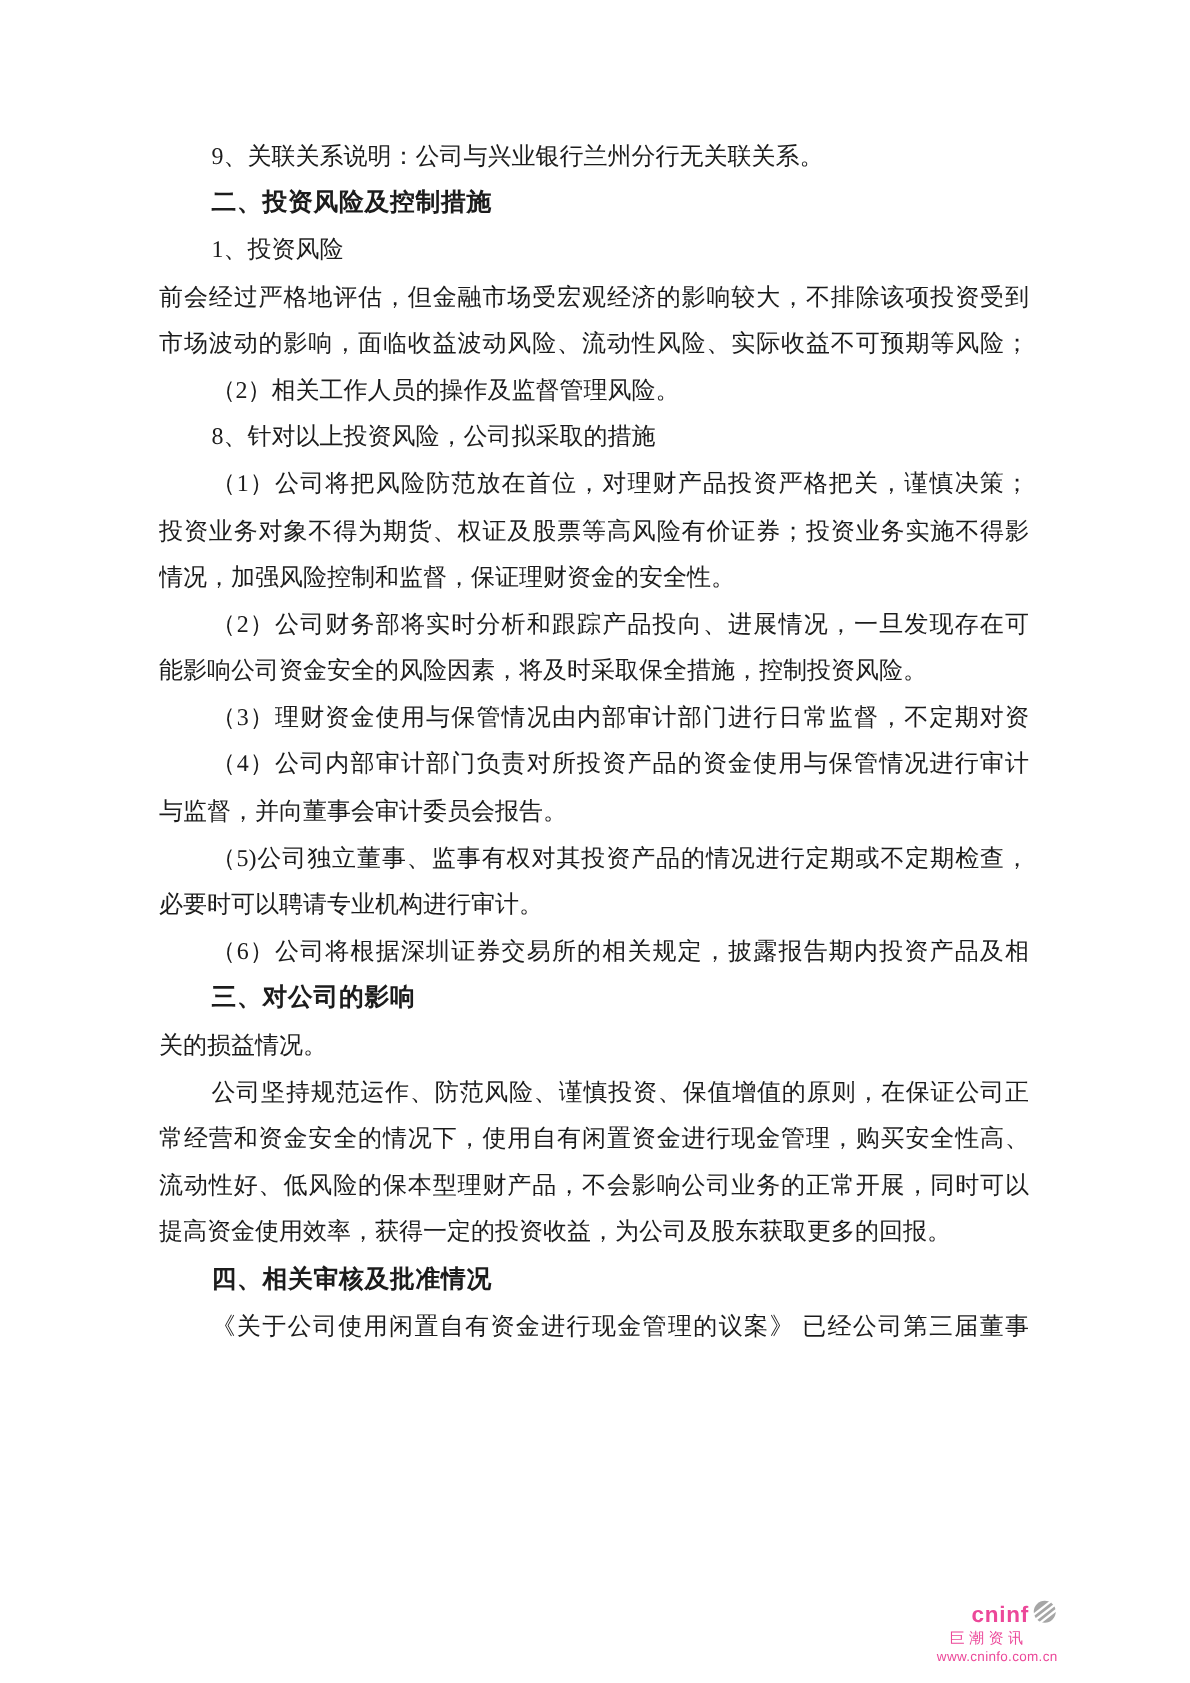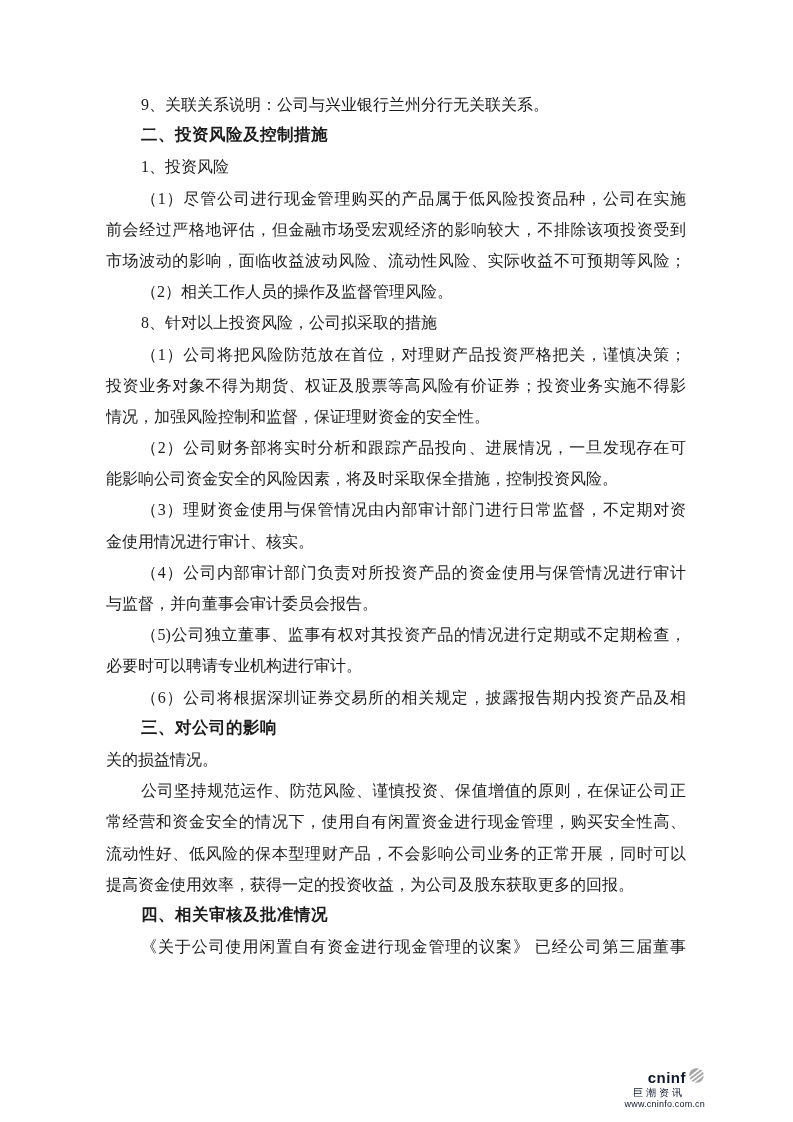--- a/index.html
+++ b/index.html
@@ -13,49 +13,47 @@
     text-align:left;white-space:normal;
   }
   .line.full{text-align:justify;text-align-last:justify;}
   .line.indent{text-indent:35px;}
   .line.heading{
     font-family:Liberation Mono, monospace;font-weight:bold;
     font-size:16.5px;letter-spacing:0.5px;
   }
   .logo{
     position:absolute;right:17px;bottom:13px;text-align:right;
-    font-family:"Liberation Sans",sans-serif;color:#0f172a;line-height:1;
+    font-family:"Liberation Sans",sans-serif;color:#ec4899;line-height:1;
   }
   .logo-top{display:flex;align-items:center;justify-content:flex-end;gap:2px;}
   .logo-name{font-weight:bold;font-size:15px;letter-spacing:0.5px;}
   .logo-swirl{display:inline-block;}
   .logo-cn{font-size:10px;letter-spacing:3px;margin-top:1px;margin-right:20px;}
   .logo-url{font-size:9px;margin-top:2px;letter-spacing:0.2px;}
 </style>
 </head>
 <body>
 
 <div class="page">
 
   <div class="textcol" id="textcol">
       <div class="line indent">9、关联关系说明：公司与兴业银行兰州分行无关联关系。</div>
       <div class="line indent heading">二、投资风险及控制措施</div>
       <div class="line indent">1、投资风险</div>
-      <div class="line indent full">（1）尽管公司进行现金管理购买的产品属于低风险投资品种，公司在实施</div>
       <div class="line full">前会经过严格地评估，但金融市场受宏观经济的影响较大，不排除该项投资受到</div>
       <div class="line full">市场波动的影响，面临收益波动风险、流动性风险、实际收益不可预期等风险；</div>
       <div class="line indent">（2）相关工作人员的操作及监督管理风险。</div>
       <div class="line indent">8、针对以上投资风险，公司拟采取的措施</div>
       <div class="line indent full">（1）公司将把风险防范放在首位，对理财产品投资严格把关，谨慎决策；</div>
       <div class="line full">投资业务对象不得为期货、权证及股票等高风险有价证券；投资业务实施不得影</div>
       <div class="line">情况，加强风险控制和监督，保证理财资金的安全性。</div>
       <div class="line indent full">（2）公司财务部将实时分析和跟踪产品投向、进展情况，一旦发现存在可</div>
       <div class="line">能影响公司资金安全的风险因素，将及时采取保全措施，控制投资风险。</div>
       <div class="line indent full">（3）理财资金使用与保管情况由内部审计部门进行日常监督，不定期对资</div>
-      <div class="line">金使用情况进行审计、核实。</div>
       <div class="line indent full">（4）公司内部审计部门负责对所投资产品的资金使用与保管情况进行审计</div>
       <div class="line">与监督，并向董事会审计委员会报告。</div>
       <div class="line indent full">（5)公司独立董事、监事有权对其投资产品的情况进行定期或不定期检查，</div>
       <div class="line">必要时可以聘请专业机构进行审计。</div>
       <div class="line indent full">（6）公司将根据深圳证券交易所的相关规定，披露报告期内投资产品及相</div>
       <div class="line indent heading">三、对公司的影响</div>
       <div class="line">关的损益情况。</div>
       <div class="line indent full">公司坚持规范运作、防范风险、谨慎投资、保值增值的原则，在保证公司正</div>
       <div class="line full">常经营和资金安全的情况下，使用自有闲置资金进行现金管理，购买安全性高、</div>
       <div class="line full">流动性好、低风险的保本型理财产品，不会影响公司业务的正常开展，同时可以</div>

